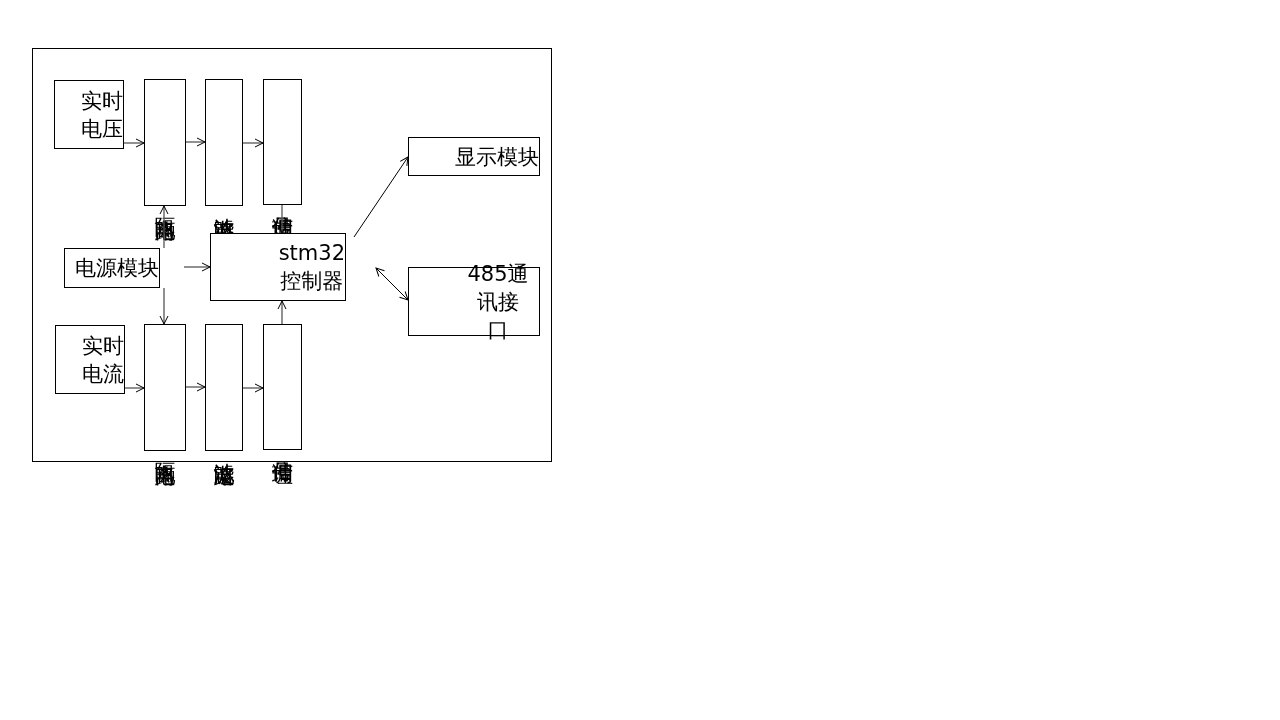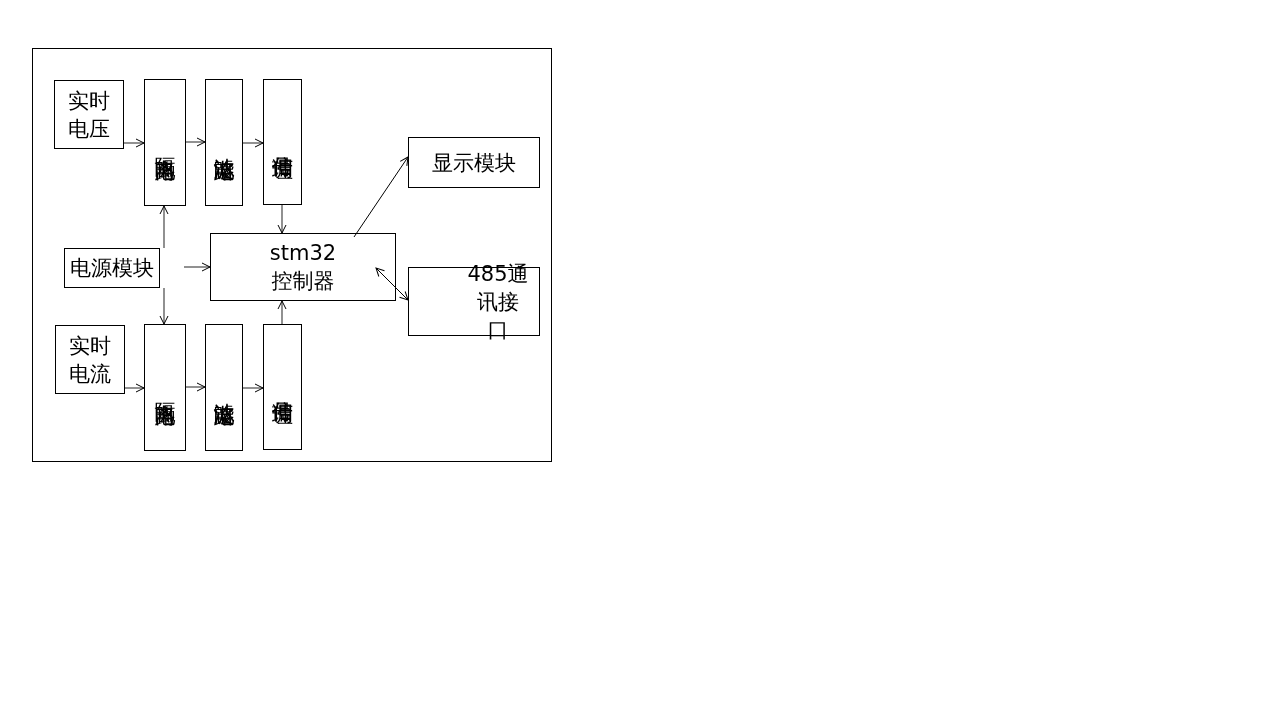--- a/index.html
+++ b/index.html
@@ -1,21 +1,21 @@
 <!DOCTYPE html>
 <html><head>
   <meta charset="utf-8">
   <style>
     html, body { margin: 0; padding: 0; background: #ffffff; }
     body { width: 1280px; height: 720px; position: relative; overflow: hidden;
            font-family: "DejaVu Sans", sans-serif; }
     .frame { position: absolute; left: 32px; top: 48px; width: 520px; height: 414px;
              border: 1px solid #000; box-sizing: border-box; }
     .box { position: absolute; border: 1px solid #000; background: #fff; box-sizing: border-box;
-           display: flex; align-items: center; justify-content: center; text-align: center;
+           display: flex; align-items: center; justify-content: flex-end; text-align: center;
            color: #000; font-size: 21px; line-height: 28px; }
     .vbox { writing-mode: vertical-rl; letter-spacing: 1px; font-size: 21px; line-height: 28px; }
     .box span { white-space: pre-line; }
     svg.arrows { position: absolute; left: 0; top: 0; }
   </style>
 </head>
 <body>
 
 <div class="frame"></div>
 
@@ -29,25 +29,25 @@
 <div class="box vbox" style="left:205px;top:79px;width:38px;height:127px;">
   <span>滤波电路</span>
 </div>
 <div class="box vbox" style="left:263px;top:79px;width:39px;height:126px;">
   <span>信号调理</span>
 </div>
 
 <div class="box" style="left:64px;top:248px;width:96px;height:40px;">
   <span>电源模块</span>
 </div>
-<div class="box" style="left:210px;top:233px;width:186px;height:68px;">
+<div class="box" style="left:210px;top:233px;width:136px;height:68px;">
   <span>stm32
 控制器</span>
 </div>
-<div class="box" style="left:408px;top:137px;width:132px;height:51px;">
+<div class="box" style="left:408px;top:137px;width:132px;height:39px;">
   <span>显示模块</span>
 </div>
 <div class="box" style="left:408px;top:267px;width:132px;height:69px;padding-left:48px;">
   <span>485通讯接
 口</span>
 </div>
 
 <div class="box" style="left:55px;top:325px;width:70px;height:69px;">
   <span>实时
 电流</span>

